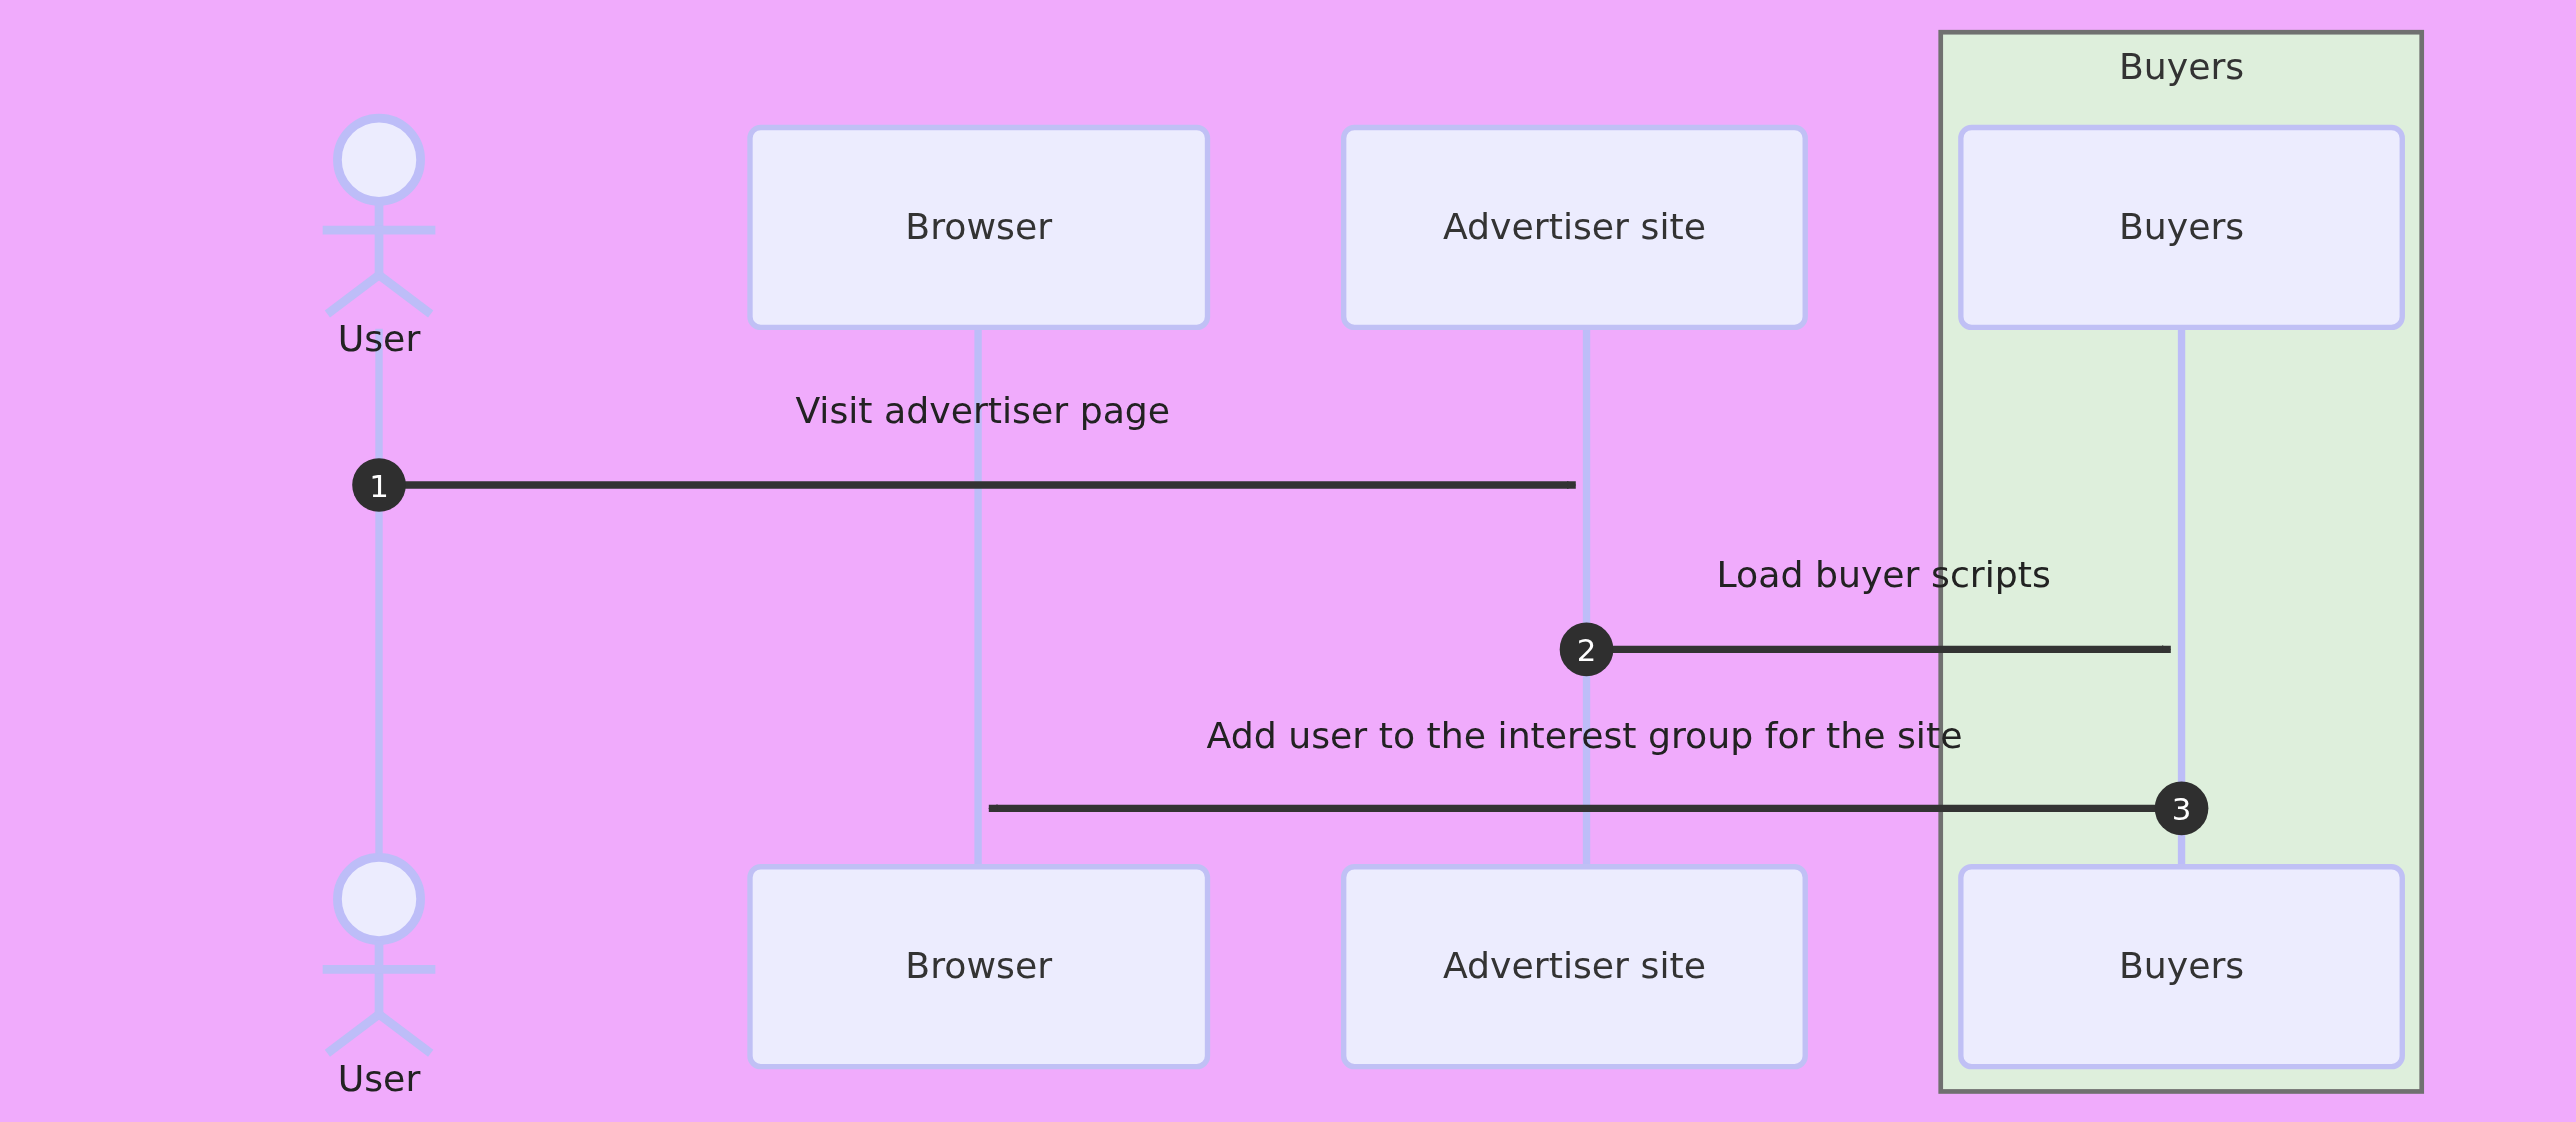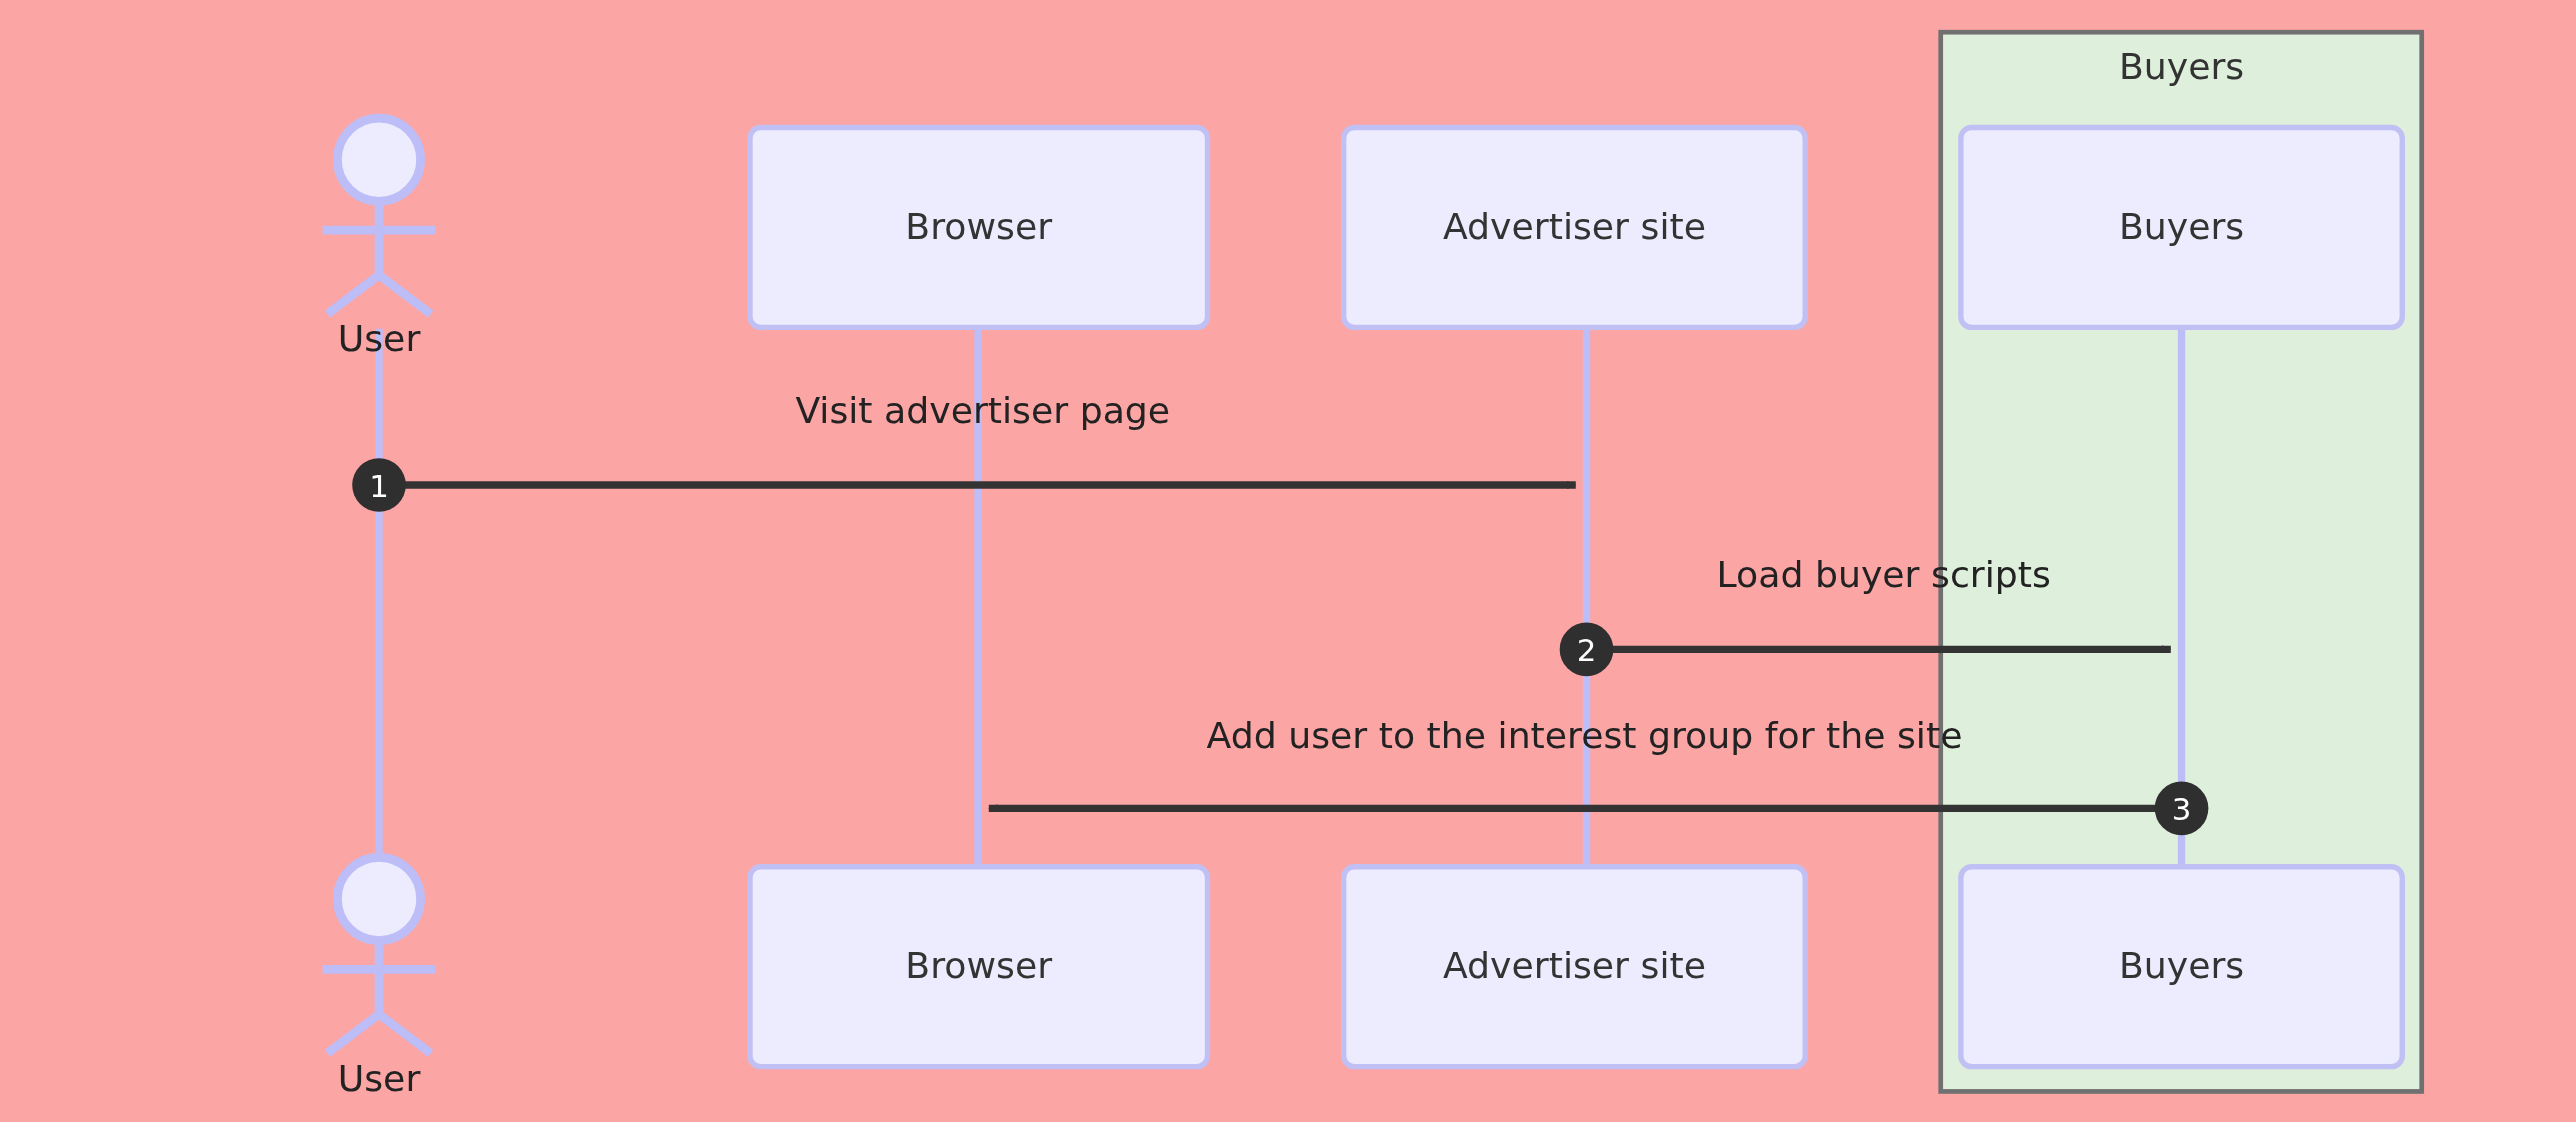--- a/index.html
+++ b/index.html
@@ -7,21 +7,21 @@
     padding: 0;
     background: #ffffff;
   }
   body {
     font-family: "DejaVu Sans", sans-serif;
   }
   #diagram-root {
     position: relative;
     width: 2576px;
     height: 1123px;
-    background: #fca5a5;
+    background: #f0abfc;
     overflow: hidden;
   }
   svg.diagram-svg {
     position: absolute;
     left: 0;
     top: 0;
     width: 2576px;
     height: 1123px;
     display: block;
   }

